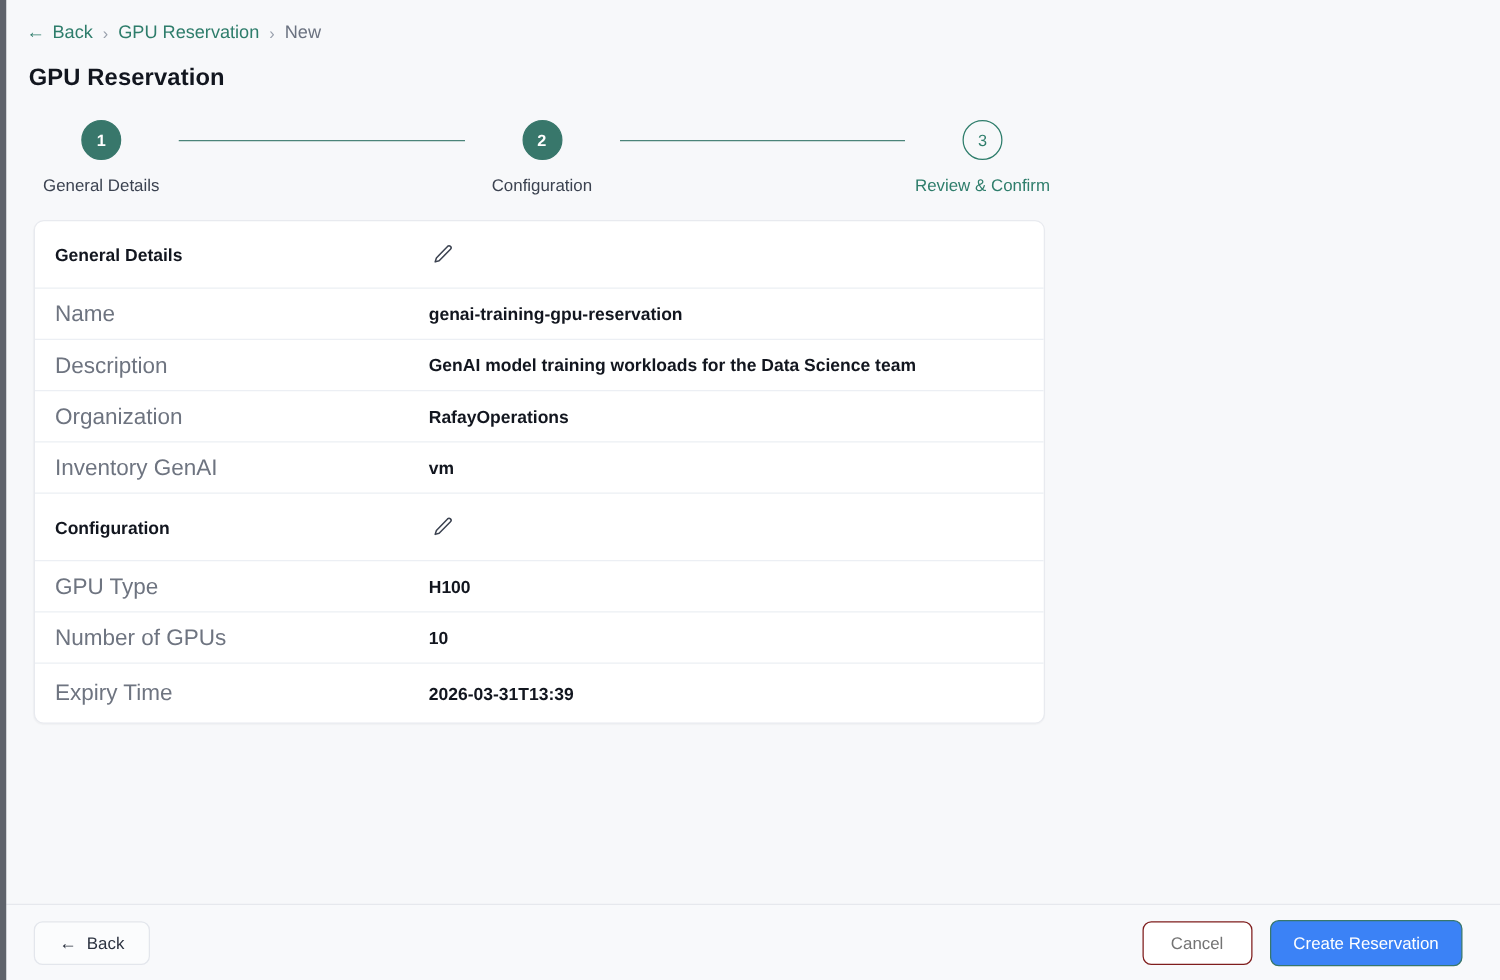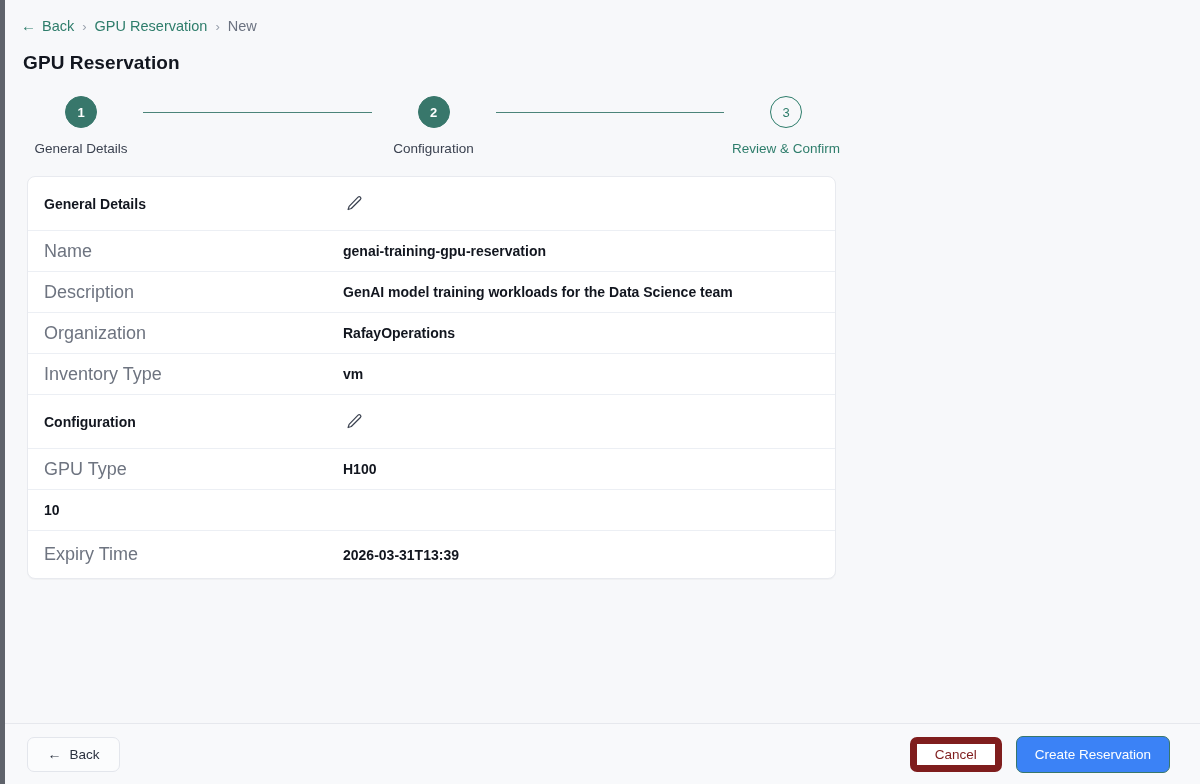--- a/index.html
+++ b/index.html
@@ -215,22 +215,22 @@
     padding: 0 18px;
   }
   .btn-back {
     background: #fbfcfd;
     border: 1px solid #e3e6ec;
     color: #2b3240;
     min-width: 93px;
   }
   .btn-cancel {
     background: #ffffff;
-    border: 7px solid #7f1d1d;
-    color: #7f1d1d;
+    border: 1px solid #7f1d1d;
+    color: #737373;
     min-width: 88px;
   }
   .btn-create {
     background: #3b82f6;
     border: 1px solid #38776b;
     color: #ffffff;
     min-width: 152px;
     height: 37px;
   }
   .footer-right {
@@ -302,39 +302,40 @@
       <div class="value">GenAI model training workloads for the Data Science team</div>
     </div>
 
     <div class="row">
       <div class="label">Organization</div>
       <div class="value">RafayOperations</div>
     </div>
 
 
     <div class="row">
-      <div class="label">Inventory Type</div>
+      <div class="label">Inventory GenAI</div>
       <div class="value">vm</div>
     </div>
 
     <div class="row section">
       <div class="label">Configuration</div>
       <button class="edit-btn">
         <svg width="17" height="17" viewBox="0 0 24 24" fill="none" stroke="#3b4250" stroke-width="1.7" stroke-linecap="round" stroke-linejoin="round">
           <path d="M17 3a2.3 2.3 0 0 1 3.3 3.3L7.5 19.1 3 20.5l1.4-4.5z"></path>
         </svg>
       </button>
     </div>
 
     <div class="row">
       <div class="label">GPU Type</div>
       <div class="value">H100</div>
     </div>
 
     <div class="row">
+      <div class="label">Number of GPUs</div>
       <div class="value">10</div>
     </div>
 
     <div class="row last-in-card">
       <div class="label">Expiry Time</div>
       <div class="value">2026-03-31T13:39</div>
     </div>
 
   </div>
 

